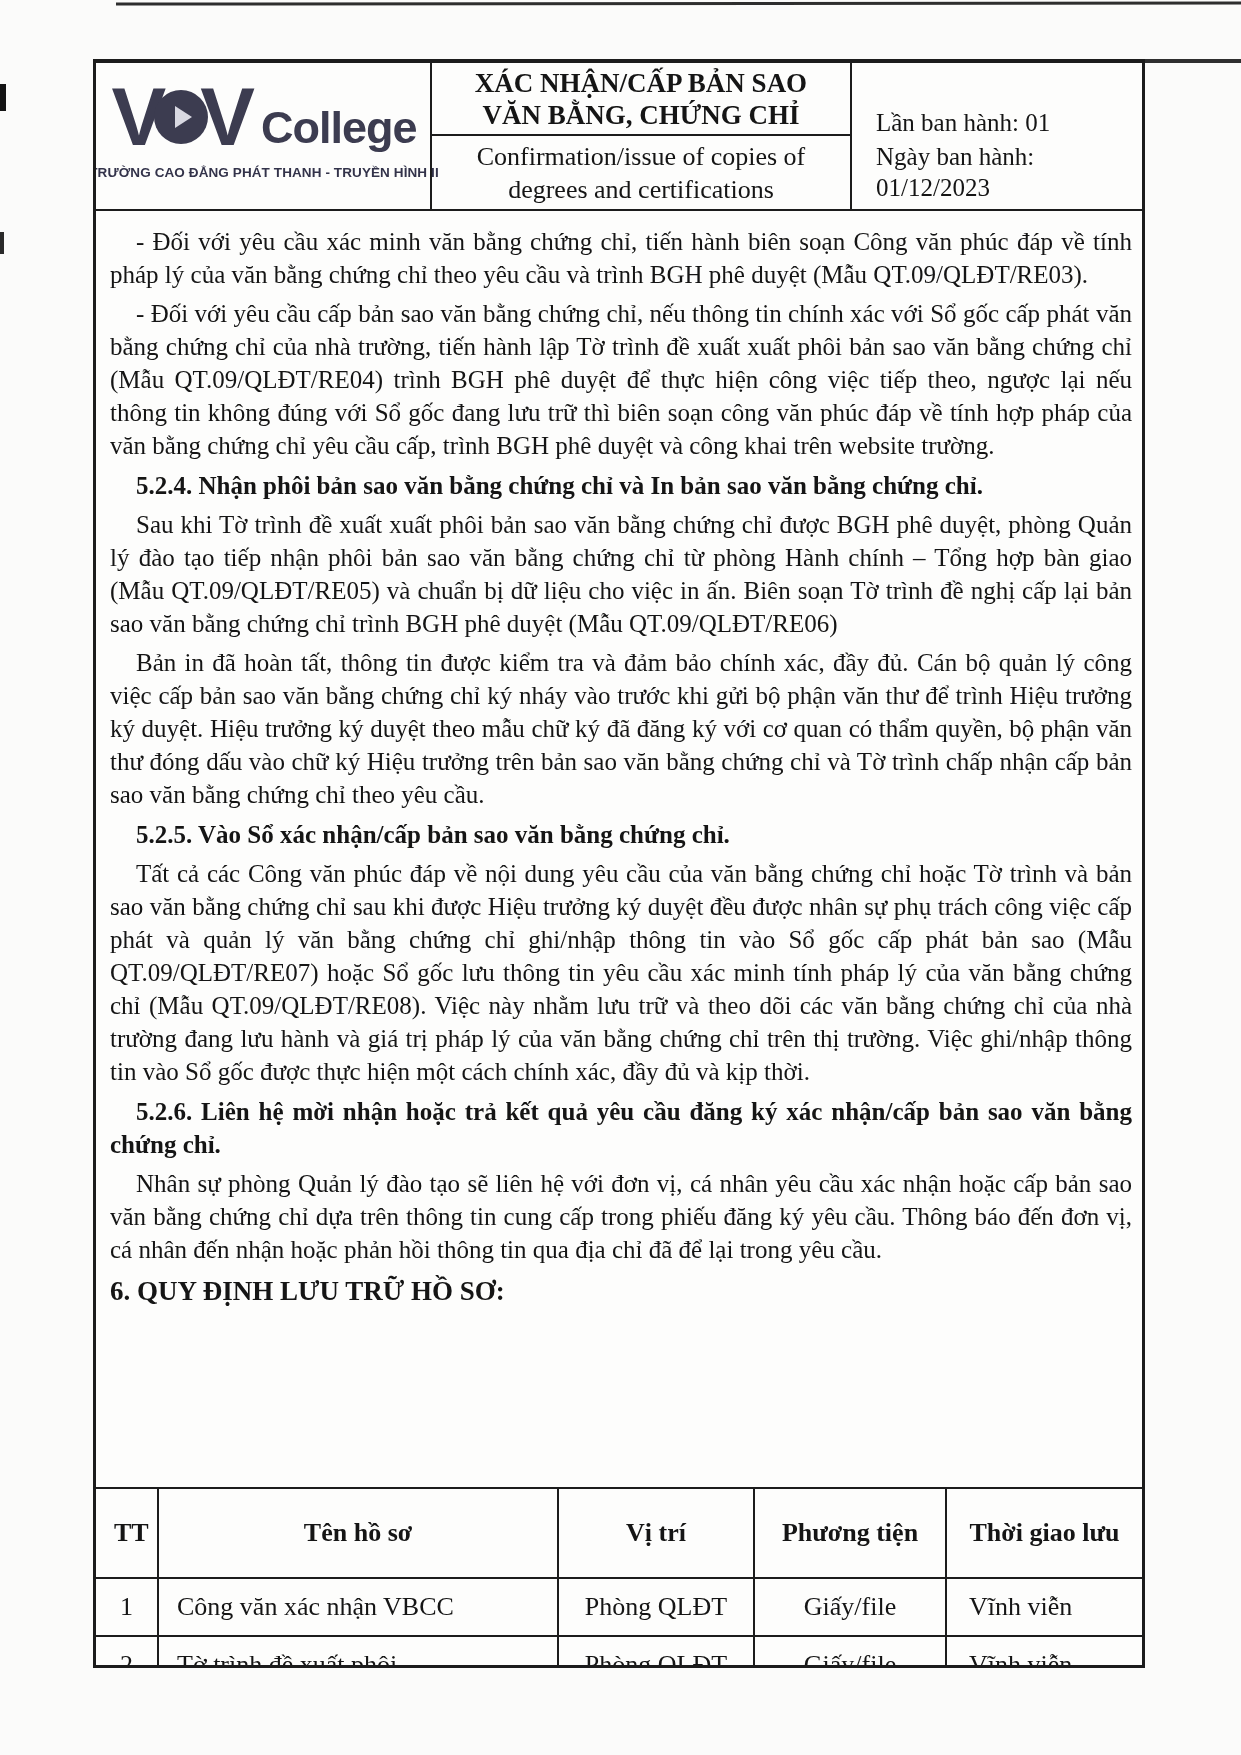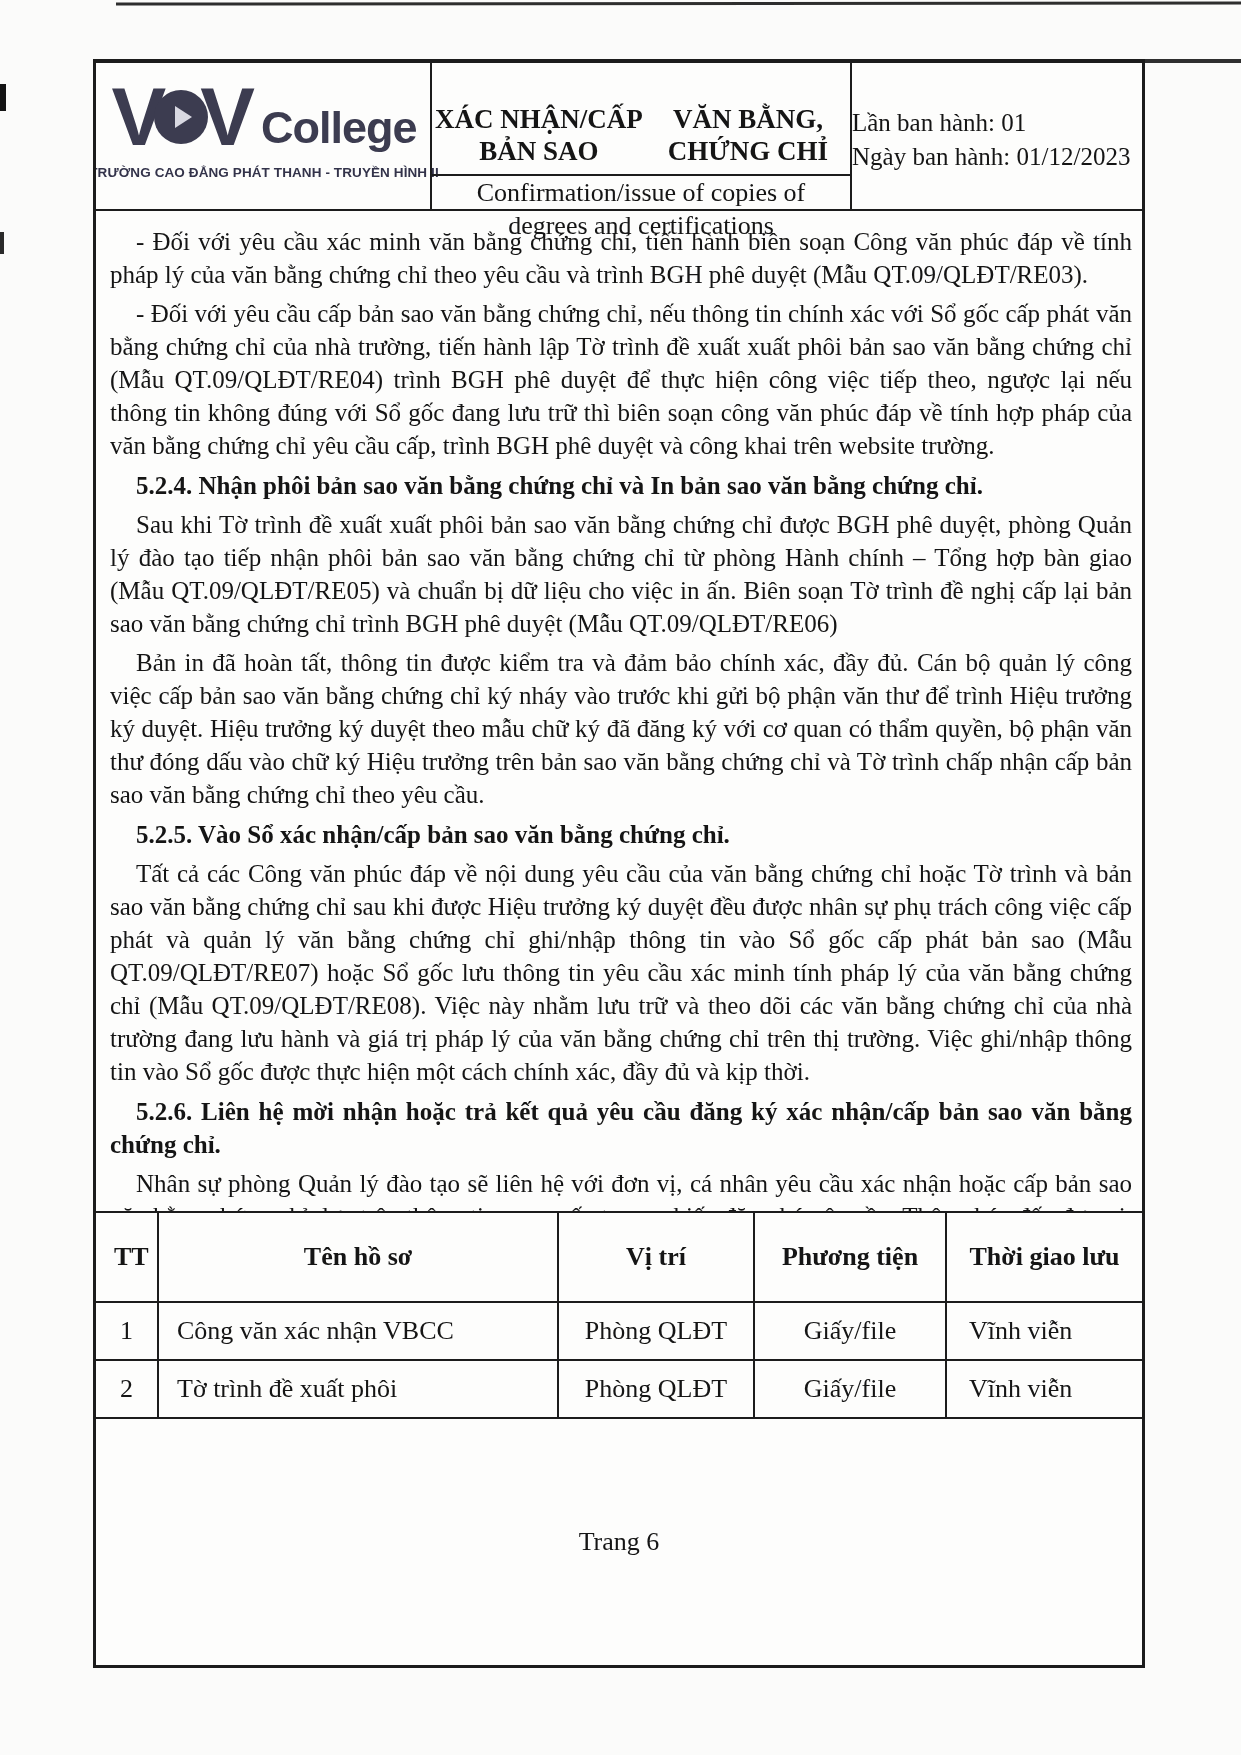--- a/index.html
+++ b/index.html
@@ -34,29 +34,29 @@
   .play-tri   { width:0; height:0; border-left:17px solid #d9d9e2;
                 border-top:11px solid transparent; border-bottom:11px solid transparent; margin-left:5px; }
   .college    { font-family:"Liberation Sans", sans-serif; font-weight:bold; font-size:45px;
                 color:#3c3c50; margin-left:10px; margin-top:22px; letter-spacing:-1px; }
   .school-name{ font-family:"Liberation Sans", sans-serif; font-weight:bold; font-size:13.5px;
                 color:#33334a; margin-top:2px; white-space:nowrap; letter-spacing:0.1px; }
 
   .title-cell { width:420px; flex:none; border-right:2px solid #1c1c1c; box-sizing:border-box;
                 display:flex; flex-direction:column; text-align:center; }
   .title-vi   { height:71px; flex:none; border-bottom:2px solid #1c1c1c;
-                display:flex; flex-direction:row; justify-content:center;
-                font-weight:bold; font-size:27px; line-height:32px;margin-top:40px; }
+                display:flex; flex-direction:column; justify-content:center;
+                font-weight:bold; font-size:27px; line-height:32px; }
   .title-en   { flex:1; display:flex; align-items:center; justify-content:center;
                 font-size:26px; line-height:33px; padding:0 8px; }
-  .info-cell  { flex:1; padding:44px 0 0 0; font-size:25px; line-height:31px; }
+  .info-cell  { flex:1; padding:44px 0 0 24px; font-size:25px; line-height:31px; }
   .info-line  { margin:0 0 3px 0; }
 
   
-  .blocks { flex:none; height:1000px; overflow:hidden; box-sizing:border-box;
+  .blocks { flex:none; height:1276px; overflow:hidden; box-sizing:border-box;
             padding:8px 10px 0 14px; font-size:25px; line-height:33px; text-align:justify; }
   .para            { margin:6px 0; text-indent:26px; }
   .heading         { margin:7px 0 5px; text-indent:26px; font-weight:bold; }
   .section-heading { margin:9px 0 0; font-weight:bold; font-size:27px; text-align:left; }
 
   
   .records { width:100%; border-collapse:collapse; table-layout:fixed; font-size:26px; }
   .records th { font-weight:bold; height:52px; border:2px solid #1c1c1c; text-align:center; padding:18px; }
   .records td { height:56px; border:2px solid #1c1c1c; padding:0 4px; text-align:center; }
   .records th:first-child, .records td:first-child { border-left:none; }

